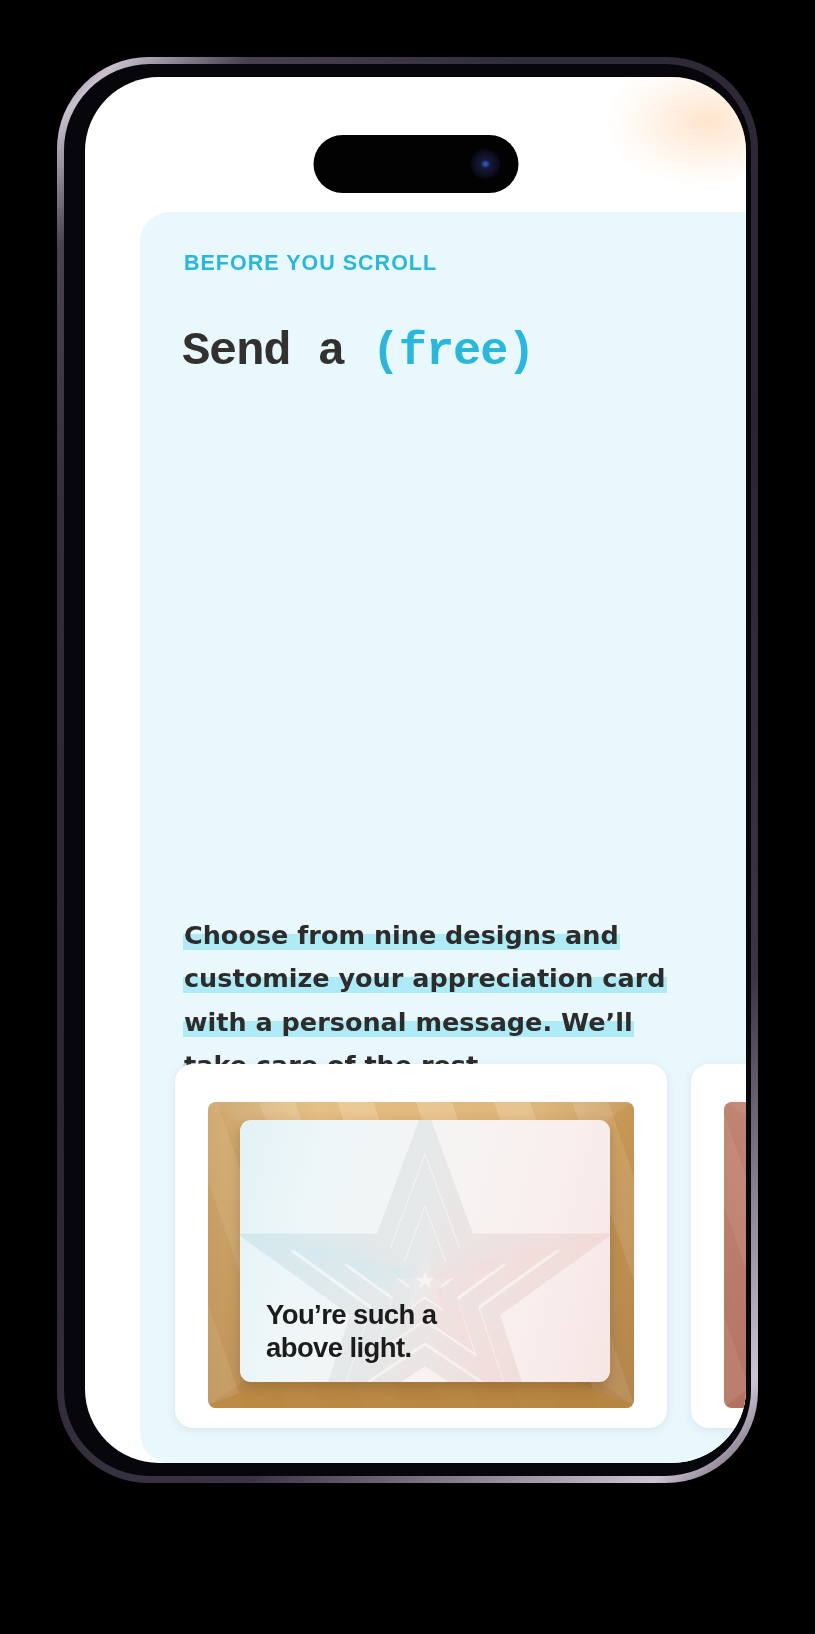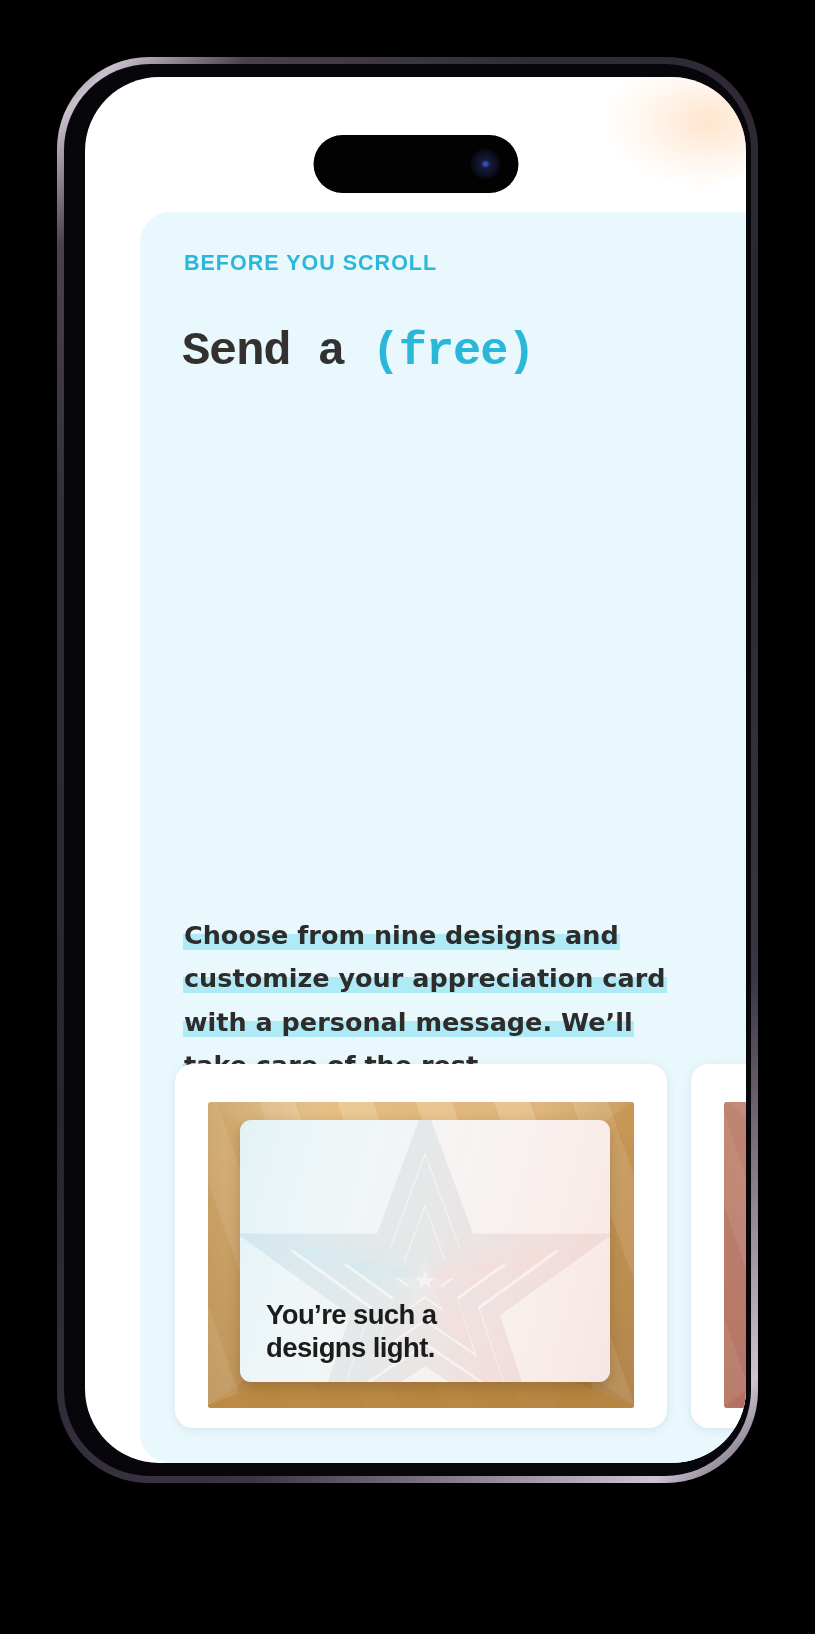--- a/index.html
+++ b/index.html
@@ -209,21 +209,21 @@
   }
   #slide-1 { left: 0px;   width: 492px; height: 364px; }
   #slide-2 { left: 516px; width: 492px; height: 364px; }
 
   .envelope {
     position: absolute;
     left: 33px;
     top: 38px;
     width: 426px;
     height: 306px;
-    border-radius: 3px;
+    border-radius: 8px;
     overflow: hidden;
   }
   
   .envelope.kraft {
     background:
       linear-gradient(103deg, rgba(255,255,255,.22) 0%, rgba(255,255,255,0) 28%),
       repeating-linear-gradient(71deg,
         rgba(255,255,255,.12) 0px, rgba(255,255,255,.12) 34px,
         rgba(160,110,40,.10) 34px, rgba(160,110,40,.10) 74px),
       linear-gradient(160deg, #e8b86b 0%, #e0ab5d 18%, #cf9b53 48%, #c08d4c 76%, #b07f43 100%);
@@ -352,21 +352,21 @@
                   <polygon points="185,60 213,136 293,136 228,183 253,258 185,212 117,258 142,183 77,136 157,136"></polygon>
                   <polygon points="185,112 199,150 240,150 207,174 219,212 185,189 151,212 163,174 130,150 171,150"></polygon>
                 </g>
                 <g fill="none" stroke="url(#starGrad)" stroke-width="10" opacity="0.8">
                   <polygon points="185,136 191,153 209,153 195,164 200,181 185,170 170,181 175,164 161,153 179,153"></polygon>
                 </g>
               </svg>
               <div class="grain"></div>
               <div class="card-text">
                 <div>You’re such a</div>
-                <div>designs light.</div>
+                <div>above light.</div>
               </div>
             </div>
 
             <div class="flap-bottom"></div>
           </div>
         </div>
 
         <div class="card-slide" id="slide-2">
           <div class="envelope crimson">
             <div class="flap"></div>

